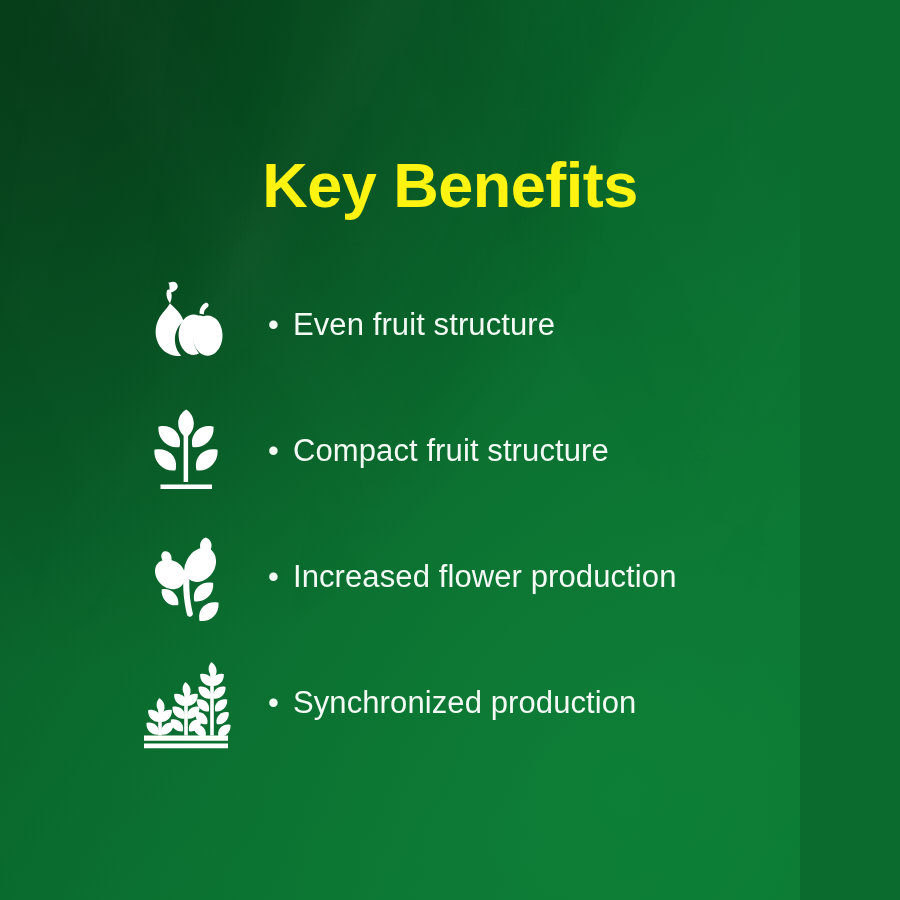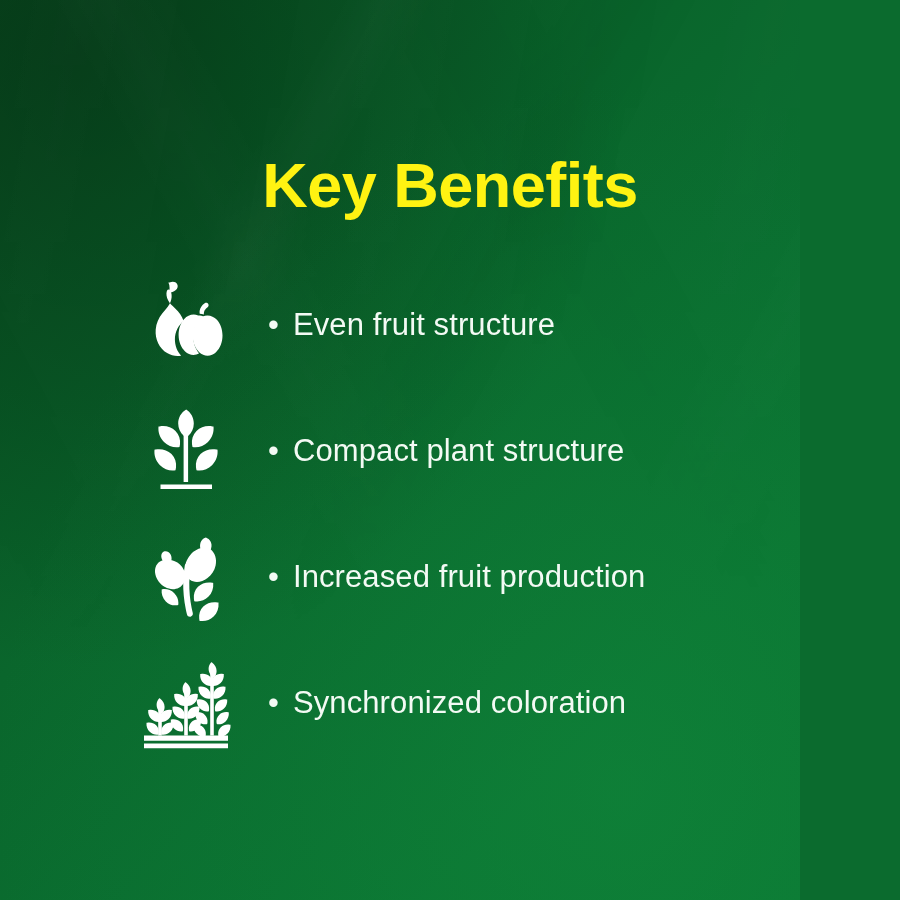--- a/index.html
+++ b/index.html
@@ -208,21 +208,21 @@
               <path d="M22.5 25.6c-0.6 5.5 1.3 11.2 5.5 15.4 3.6 3.6 8.3 5.4 12.9 5.3 0.9 0 1.8-0.1 2.6-0.3 0.2-0.9 0.4-1.8 0.5-2.7 0.6-4.8-0.9-9.8-4.5-13.4-4.2-4.2-10.2-5.5-16.0-4.5-0.4 0.1-0.7 0.1-1.0 0.2z"></path>
 
               <path d="M81.5 48.8c0.6 5.5-1.3 11.2-5.5 15.4-3.6 3.6-8.3 5.4-12.9 5.3-0.9 0-1.8-0.1-2.6-0.3-0.2-0.9-0.4-1.8-0.5-2.7-0.6-4.8 0.9-9.8 4.5-13.4 4.2-4.2 10.2-5.5 16.0-4.5 0.4 0.1 0.7 0.1 1.0 0.2z"></path>
 
               <path d="M18.5 48.8c-0.6 5.5 1.3 11.2 5.5 15.4 3.6 3.6 8.3 5.4 12.9 5.3 0.9 0 1.8-0.1 2.6-0.3 0.2-0.9 0.4-1.8 0.5-2.7 0.6-4.8-0.9-9.8-4.5-13.4-4.2-4.2-10.2-5.5-16.0-4.5-0.4 0.1-0.7 0.1-1.0 0.2z"></path>
             </g>
           </svg>
         </div>
         <div class="benefit-text">
           <span class="bullet-mark">•</span>
-          <span class="benefit-label">Compact plant structure</span>
+          <span class="benefit-label">Compact fruit structure</span>
         </div>
       </div>
 
       <div class="benefit-row">
         <div class="icon-cell">
           <svg viewBox="0 0 100 100" aria-hidden="true">
             <g fill="#ffffff">
 
               <path d="M52.5 36.5c1.6 0.3 2.6 1.8 2.3 3.4-0.9 5.1-1.4 10.3-1.5 15.6-0.1 8.4 0.7 16.9 2.3 25.2 0.4 1.8 0.8 3.6 1.2 5.4 0.4 1.6-0.6 3.2-2.2 3.6-1.6 0.4-3.2-0.6-3.6-2.2-0.5-1.9-0.9-3.9-1.3-5.8-1.7-8.8-2.6-17.7-2.5-26.5 0.1-5.7 0.6-11.3 1.6-16.8 0.3-1.6 1.8-2.6 3.4-2.3z"></path>
 
@@ -237,21 +237,21 @@
               <path d="M77.2 56.5c0.5 4.8-1.2 9.7-4.9 13.3-3.3 3.2-7.6 4.8-11.7 4.6-0.8 0-1.6-0.1-2.3-0.2-0.2-0.8-0.3-1.6-0.4-2.5-0.5-4.3 0.9-8.7 4.1-11.9 3.7-3.7 9.0-5.0 14.2-4.1 0.4 0.1 0.7 0.1 1.0 0.2z"></path>
 
               <path d="M82.5 76.2c0.5 4.8-1.2 9.7-4.9 13.3-3.3 3.2-7.6 4.8-11.7 4.6-0.8 0-1.6-0.1-2.3-0.2-0.2-0.8-0.3-1.6-0.4-2.5-0.5-4.3 0.9-8.7 4.1-11.9 3.7-3.7 9.0-5.0 14.2-4.1 0.4 0.1 0.7 0.1 1.0 0.2z"></path>
 
               <path d="M26.5 62.2c4.2-0.6 8.6 0.8 11.8 4.0 2.7 2.7 4.2 6.2 4.1 9.8 0 0.7-0.1 1.4-0.2 2.0-0.7 0.2-1.4 0.3-2.1 0.3-3.7 0.3-7.5-1.1-10.3-3.9-3.2-3.2-4.6-7.6-4.1-11.9 0.1-0.1 0.1-0.2 0.1-0.3z"></path>
             </g>
           </svg>
         </div>
         <div class="benefit-text">
           <span class="bullet-mark">•</span>
-          <span class="benefit-label">Increased fruit production</span>
+          <span class="benefit-label">Increased flower production</span>
         </div>
       </div>
 
       <div class="benefit-row">
         <div class="icon-cell">
           <svg viewBox="0 0 100 100" aria-hidden="true">
             <g fill="#ffffff">
 
               <path d="M8 82.5h84v5.2H8z"></path>
               <path d="M8 90.6h84v4.6H8z"></path>
@@ -288,19 +288,19 @@
                 <path d="M92.8 59.8c0.3 3.1-0.8 6.3-3.2 8.6-2.1 2.0-4.8 3.0-7.4 2.9-0.5 0-1.0-0.1-1.4-0.2-0.1-0.5-0.2-1.0-0.3-1.6-0.3-2.7 0.5-5.6 2.6-7.6 2.4-2.3 5.7-3.2 9.0-2.6 0.3 0.1 0.5 0.1 0.7 0.1z"></path>
                 <path d="M59.2 59.8c-0.3 3.1 0.8 6.3 3.2 8.6 2.1 2.0 4.8 3.0 7.4 2.9 0.5 0 1.0-0.1 1.4-0.2 0.1-0.5 0.2-1.0 0.3-1.6 0.3-2.7-0.5-5.6-2.6-7.6-2.4-2.3-5.7-3.2-9.0-2.6-0.3 0.1-0.5 0.1-0.7 0.1z"></path>
                 <path d="M94.5 72.2c0.3 3.1-0.8 6.3-3.2 8.6-2.1 2.0-4.8 3.0-7.4 2.9-0.5 0-1.0-0.1-1.4-0.2-0.1-0.5-0.2-1.0-0.3-1.6-0.3-2.7 0.5-5.6 2.6-7.6 2.4-2.3 5.7-3.2 9.0-2.6 0.3 0.1 0.5 0.1 0.7 0.1z"></path>
                 <path d="M57.5 72.2c-0.3 3.1 0.8 6.3 3.2 8.6 2.1 2.0 4.8 3.0 7.4 2.9 0.5 0 1.0-0.1 1.4-0.2 0.1-0.5 0.2-1.0 0.3-1.6 0.3-2.7-0.5-5.6-2.6-7.6-2.4-2.3-5.7-3.2-9.0-2.6-0.3 0.1-0.5 0.1-0.7 0.1z"></path>
               </g>
             </g>
           </svg>
         </div>
         <div class="benefit-text">
           <span class="bullet-mark">•</span>
-          <span class="benefit-label">Synchronized coloration</span>
+          <span class="benefit-label">Synchronized production</span>
         </div>
       </div>
 
     </div>
   </div>
 </div>
 
 </body></html>

